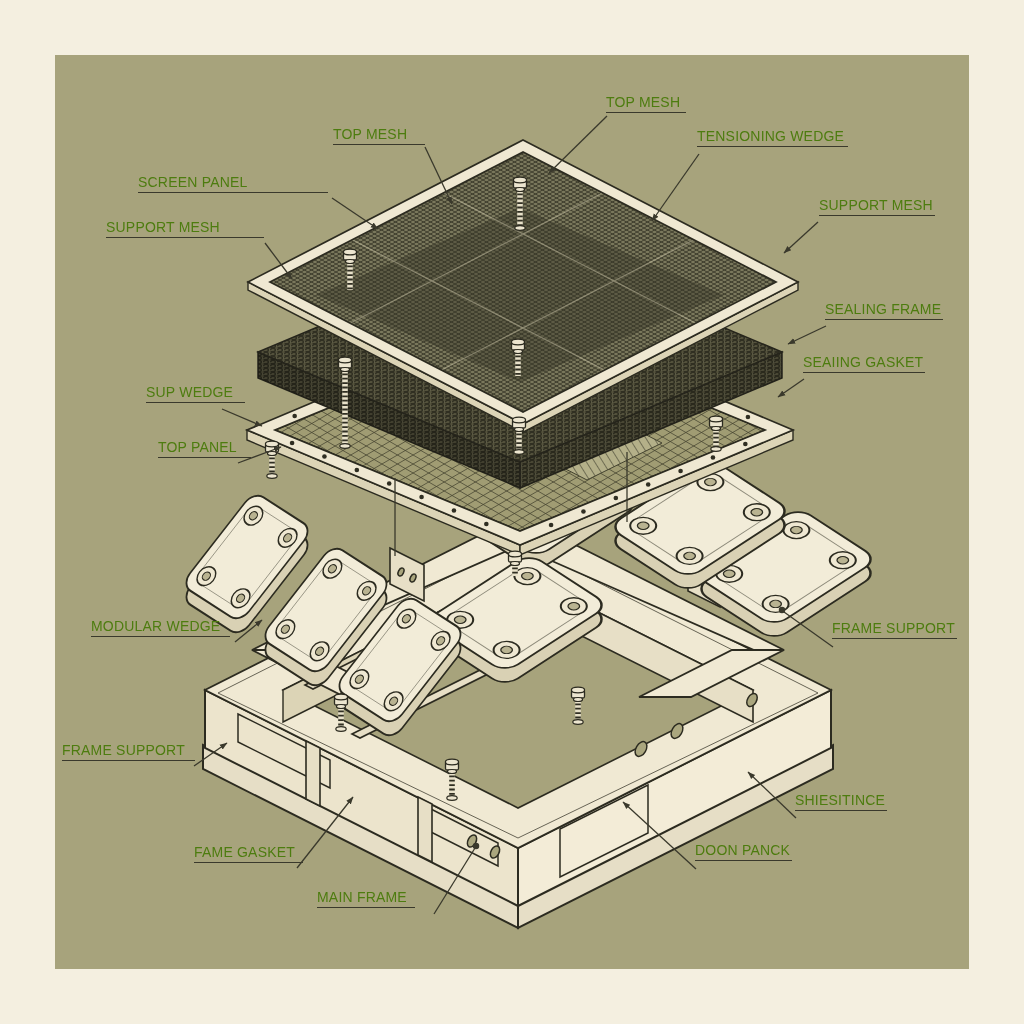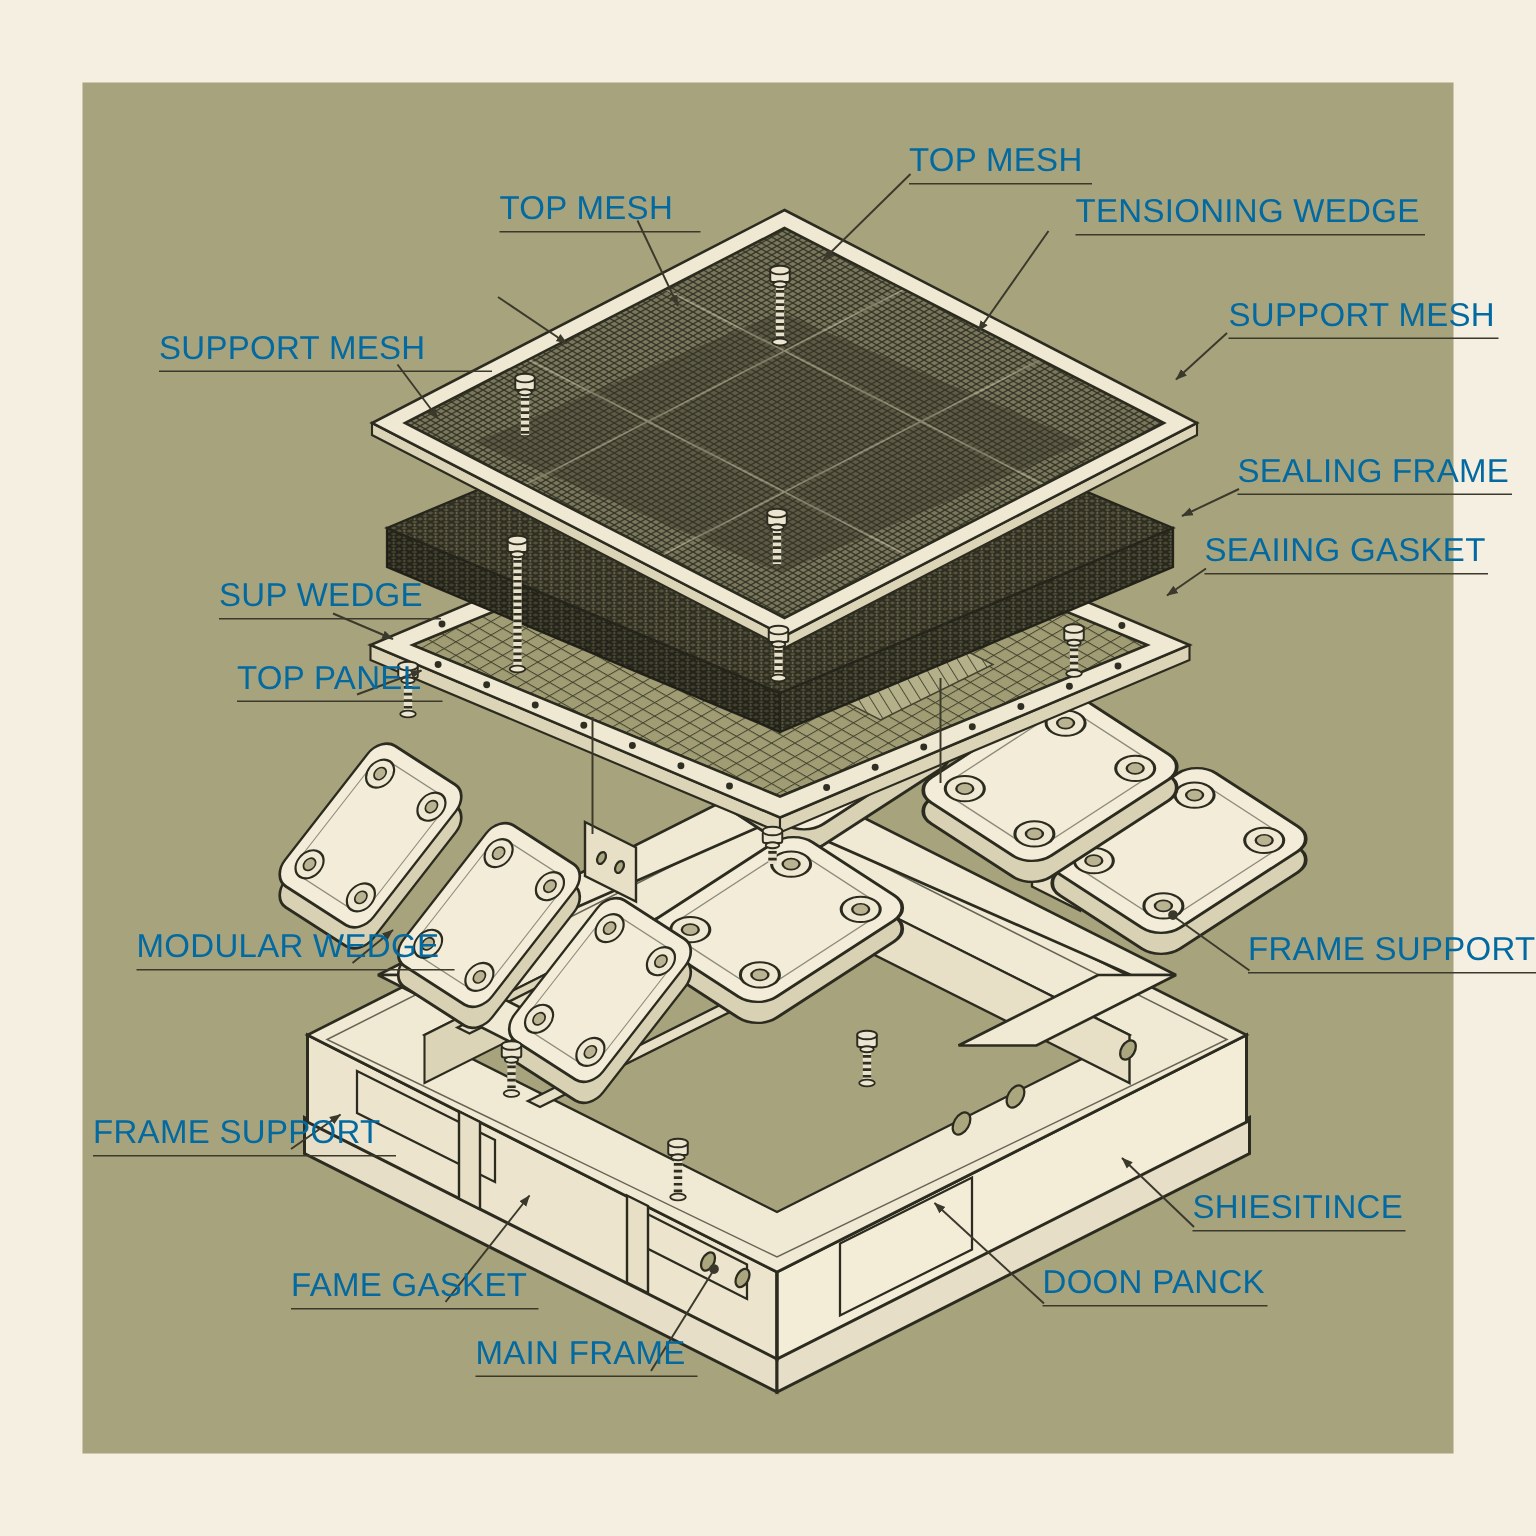--- a/index.html
+++ b/index.html
@@ -1,19 +1,19 @@
 <!DOCTYPE html>
 <html><head>
 <meta charset="utf-8">
 <style>
   html,body{margin:0;padding:0;}
   .stage{position:relative;width:1024px;height:1024px;background:#f4efe0;overflow:hidden;
          font-family:"Liberation Sans", sans-serif;}
   svg{position:absolute;left:0;top:0;}
-  .callout{position:absolute;font-size:22px;letter-spacing:.2px;color:#0369a1;
+  .callout{position:absolute;font-size:14px;letter-spacing:.2px;color:#4d7c0f;
            border-bottom:1.7px solid #3a392c;padding:0 0 2px 0;white-space:nowrap;z-index:5;}
   
   .olive{fill:#a7a37c;}
   .cream{fill:#f0e9d3;stroke:#2c2b20;stroke-width:1.8;}
   .cream2{fill:#e7dfc6;stroke:#2c2b20;stroke-width:1.6;}
   .cream3{fill:#dcd4b6;stroke:#2c2b20;stroke-width:1.4;}
   .wallL{fill:#ece4cc;stroke:#2c2b20;stroke-width:2;}
   .wallR{fill:#f3ecd7;stroke:#2c2b20;stroke-width:2;}
   .lip{fill:#e6dec6;stroke:#2c2b20;stroke-width:2;}
   .holeRect{fill:none;stroke:#2c2b20;stroke-width:1.5;}
@@ -383,21 +383,22 @@
     <path d="M297,868 L353,797" marker-end="url(#arr)"></path>
     <path d="M434,914 L475,848"></path>
         <circle cx="476" cy="846" r="2.6" fill="#3a392c"></circle>
     <path d="M696,869 L623,802" marker-end="url(#arr)"></path>
     <path d="M796,818 L748,772" marker-end="url(#arr)"></path>
   </g>
 </svg>
 
 <div class="callout" style="left:333px;top:126px;padding-right:18px"><span>TOP MESH</span></div>
 <div class="callout" style="left:606px;top:94px;padding-right:6px"><span>TOP MESH</span></div>
-<div class="callout" style="left:717px;top:128px;padding-right:4px"><span>TENSIONING WEDGE</span></div>
+<div class="callout" style="left:697px;top:128px;padding-right:4px"><span>TENSIONING WEDGE</span></div>
+<div class="callout" style="left:138px;top:174px;padding-right:80px"><span>SCREEN PANEL</span></div>
 <div class="callout" style="left:106px;top:219px;padding-right:44px"><span>SUPPORT MESH</span></div>
 <div class="callout" style="left:819px;top:197px;padding-right:2px"><span>SUPPORT MESH</span></div>
 <div class="callout" style="left:825px;top:301px;padding-right:2px"><span>SEALING FRAME</span></div>
 <div class="callout" style="left:803px;top:354px;padding-right:2px"><span>SEAIING GASKET</span></div>
 <div class="callout" style="left:146px;top:384px;padding-right:12px"><span>SUP WEDGE</span></div>
 <div class="callout" style="left:158px;top:439px;padding-right:14px"><span>TOP PANEL</span></div>
 <div class="callout" style="left:91px;top:618px;padding-right:10px"><span>MODULAR WEDGE</span></div>
 <div class="callout" style="left:832px;top:620px;padding-right:2px"><span>FRAME SUPPORT</span></div>
 <div class="callout" style="left:62px;top:742px;padding-right:10px"><span>FRAME SUPPORT</span></div>
 <div class="callout" style="left:194px;top:844px;padding-right:8px"><span>FAME GASKET</span></div>

